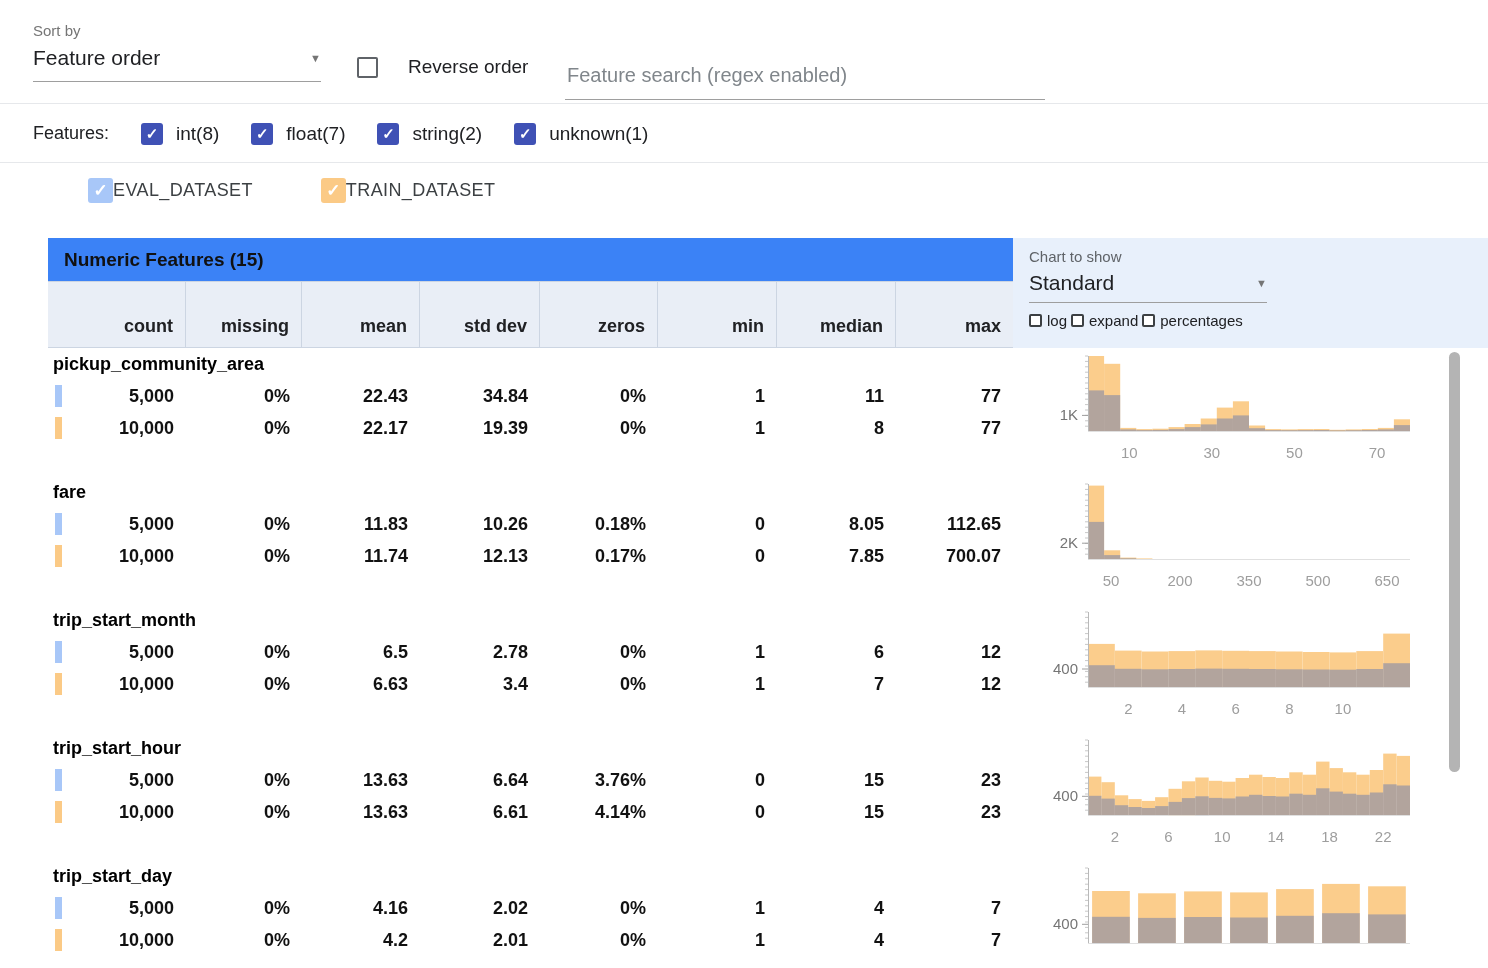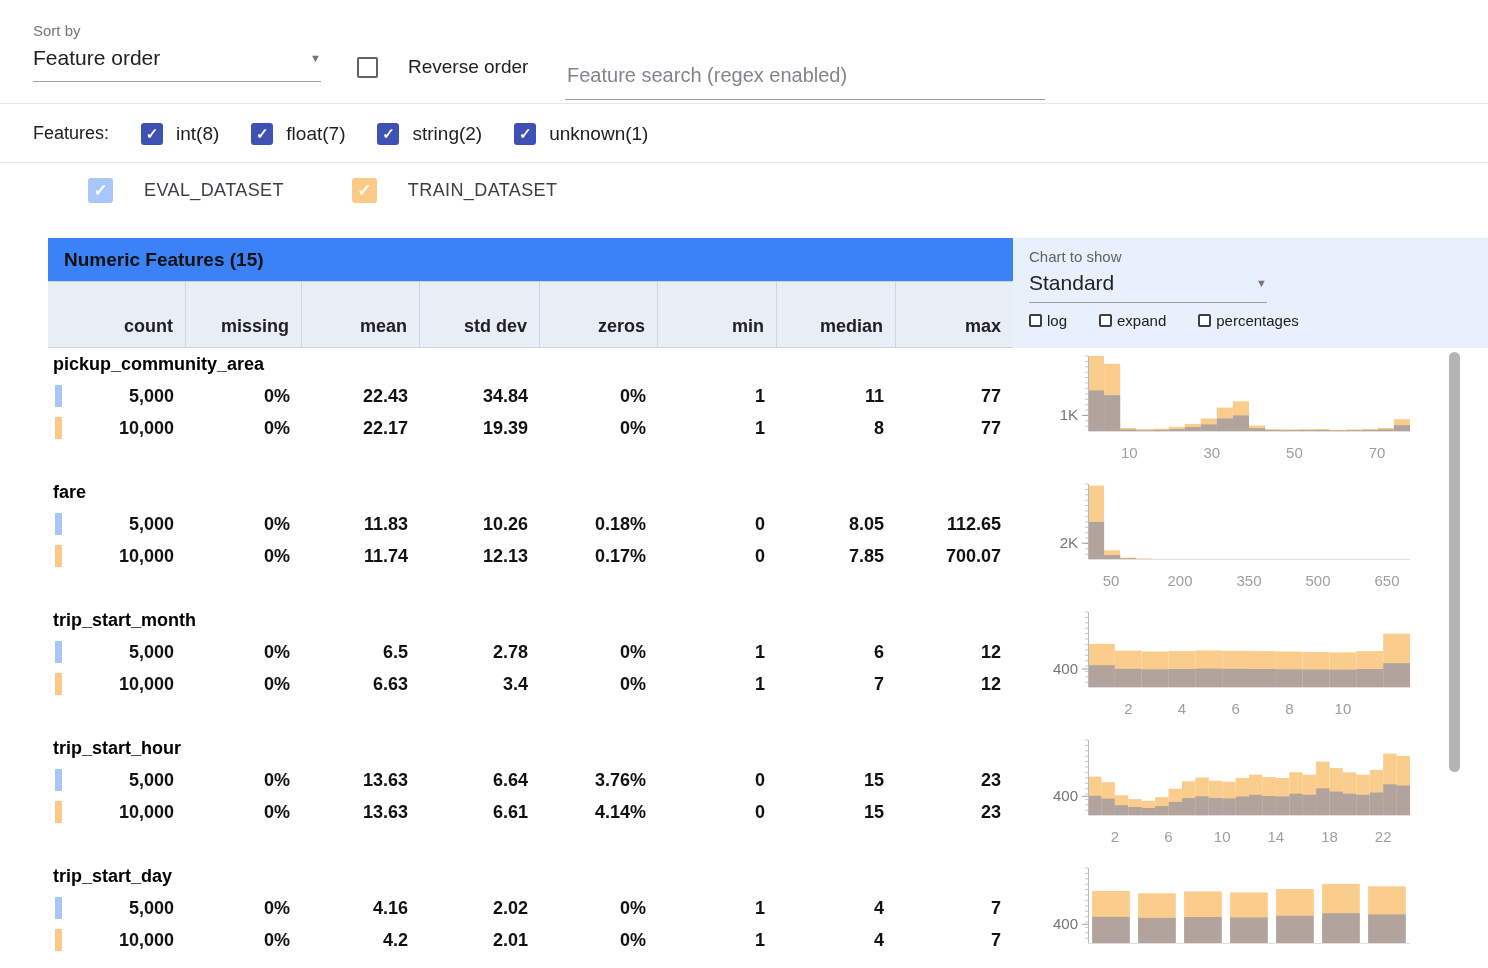--- a/index.html
+++ b/index.html
@@ -25,35 +25,35 @@
                display:flex; align-items:center; padding-left:33px; gap:32px; background:#fff; }
   .features-label { font-size:18px; color:#202124; }
   .filter-item { display:flex; align-items:center; gap:13px; cursor:pointer; }
   .cb-filled { width:22px; height:22px; border-radius:3px; display:flex; align-items:center; justify-content:center;
                color:#fff; font-size:15px; font-weight:bold; flex:none; }
   .cb-filled::after { content:"\2713"; }
   .filter-label { font-size:19px; color:#202124; }
 
   
   .dataset-row { position:absolute; left:0; top:163px; width:100%; height:54px; display:flex; align-items:center; padding-left:88px; gap:68px; }
-  .ds-item { display:flex; align-items:center; gap:31px; cursor:pointer; }
+  .ds-item { display:flex; align-items:center; gap:0; cursor:pointer; }
   .ds-cb { width:25px; height:25px; border-radius:3px; display:flex; align-items:center; justify-content:center;
            color:#fff; font-size:17px; font-weight:bold; flex:none; }
   .ds-cb::after { content:"\2713"; }
   .ds-label { font-size:18px; color:#3c4043; letter-spacing:0.4px; }
 
   
   .table { position:absolute; left:48px; top:238px; width:1440px; height:730px; }
   .banner { width:965px; height:43px; background:#3b82f6; display:flex; align-items:center; padding-left:16px;
             font-size:19px; font-weight:bold; color:#111; }
   .chart-panel { position:absolute; left:965px; top:0; width:475px; height:110px; background:#e8f0fb; padding:10px 0 0 16px; }
   .chart-panel-label { font-size:15px; color:#5f6368; }
   .chart-select { width:238px; display:flex; justify-content:space-between; align-items:flex-end; font-size:21px; color:#202124;
                   margin-top:6px; border-bottom:1px solid #9e9e9e; padding-bottom:7px; cursor:pointer; }
-  .chart-toggles { display:flex; gap:32px; margin-top:9px; align-items:center; }
+  .chart-toggles { display:flex; gap:4px; margin-top:9px; align-items:center; }
   .toggle-item { display:flex; align-items:center; gap:5px; cursor:pointer; }
   .cb-small { width:13px; height:13px; border:2px solid #3c4043; border-radius:2px; background:#fff; flex:none; }
   .toggle-label { font-size:15px; color:#202124; }
 
   .col-head { width:965px; height:67px; display:grid; grid-template-columns:138px 116px 118px 120px 118px 119px 119px 117px;
               background:#e9eef6; border-bottom:1px solid #ccd5e2; border-top:1px solid #ccd5e2; }
   .col-cell { display:flex; align-items:flex-end; justify-content:flex-end; padding:0 12px 10px 0; font-size:18px; color:#202124;
               border-right:1px solid #ccd5e2;font-weight:bold; }
   .col-cell:last-child { border-right:none; }
 

